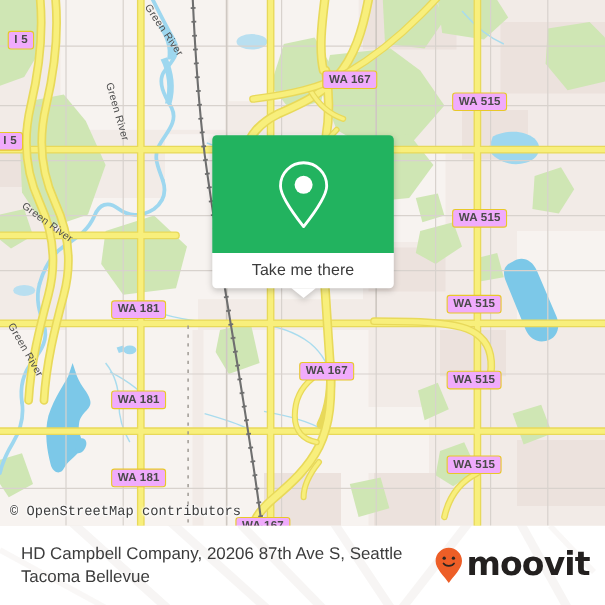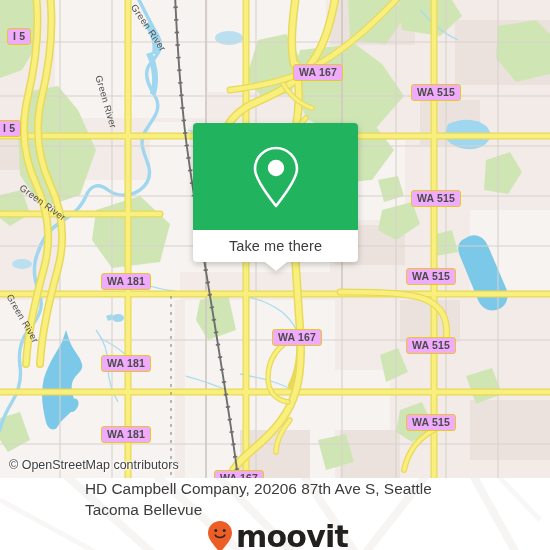--- a/index.html
+++ b/index.html
@@ -66,21 +66,21 @@
     transform-origin: left top;
   }
 
   
   #attribution {
     position: absolute;
     left: 9px;
     bottom: 6px;
     font-size: 12.5px;
     color: #3d3d3d;
-    font-family: Liberation Sans, sans-serif;
+    font-family: Liberation Mono, monospace;
     text-shadow: 0 0 3px #fff, 0 0 3px #fff, 0 0 2px #fff, 1px 1px 2px #fff;
     z-index: 40;
   }
 
   
   #callout {
     position: absolute;
     left: 193px;
     top: 123px;
     width: 165px;
@@ -143,21 +143,20 @@
   }
   #footer-inner {
     position: relative;
     z-index: 3;
     height: 100%;
     display: flex;
     align-items: center;
     justify-content: space-between;
     padding: 0 14px 0 19px;
     box-sizing: border-box;
-    flex-direction: column;
   }
   #footer-title {
     color: #3c3c3c;
     font-size: 15.4px;
     line-height: 21px;
     font-family: "Liberation Sans", sans-serif;
     max-width: 385px;
   }
   #moovit-logo {
     display: flex;

